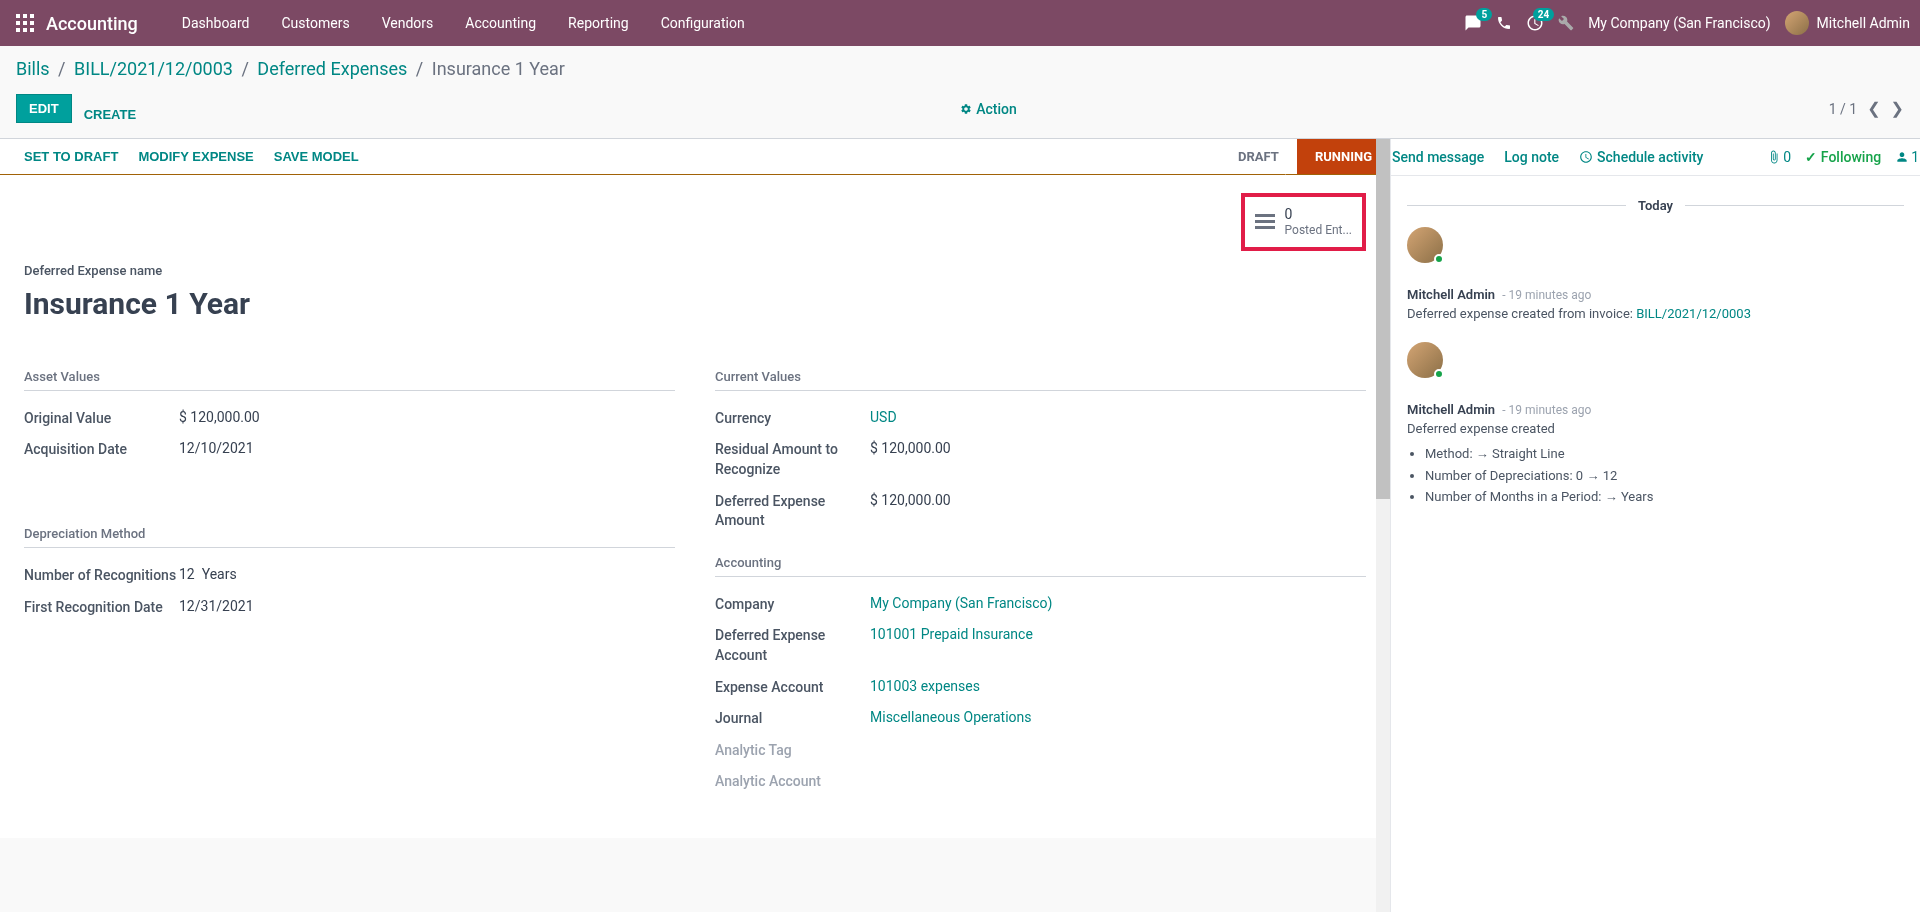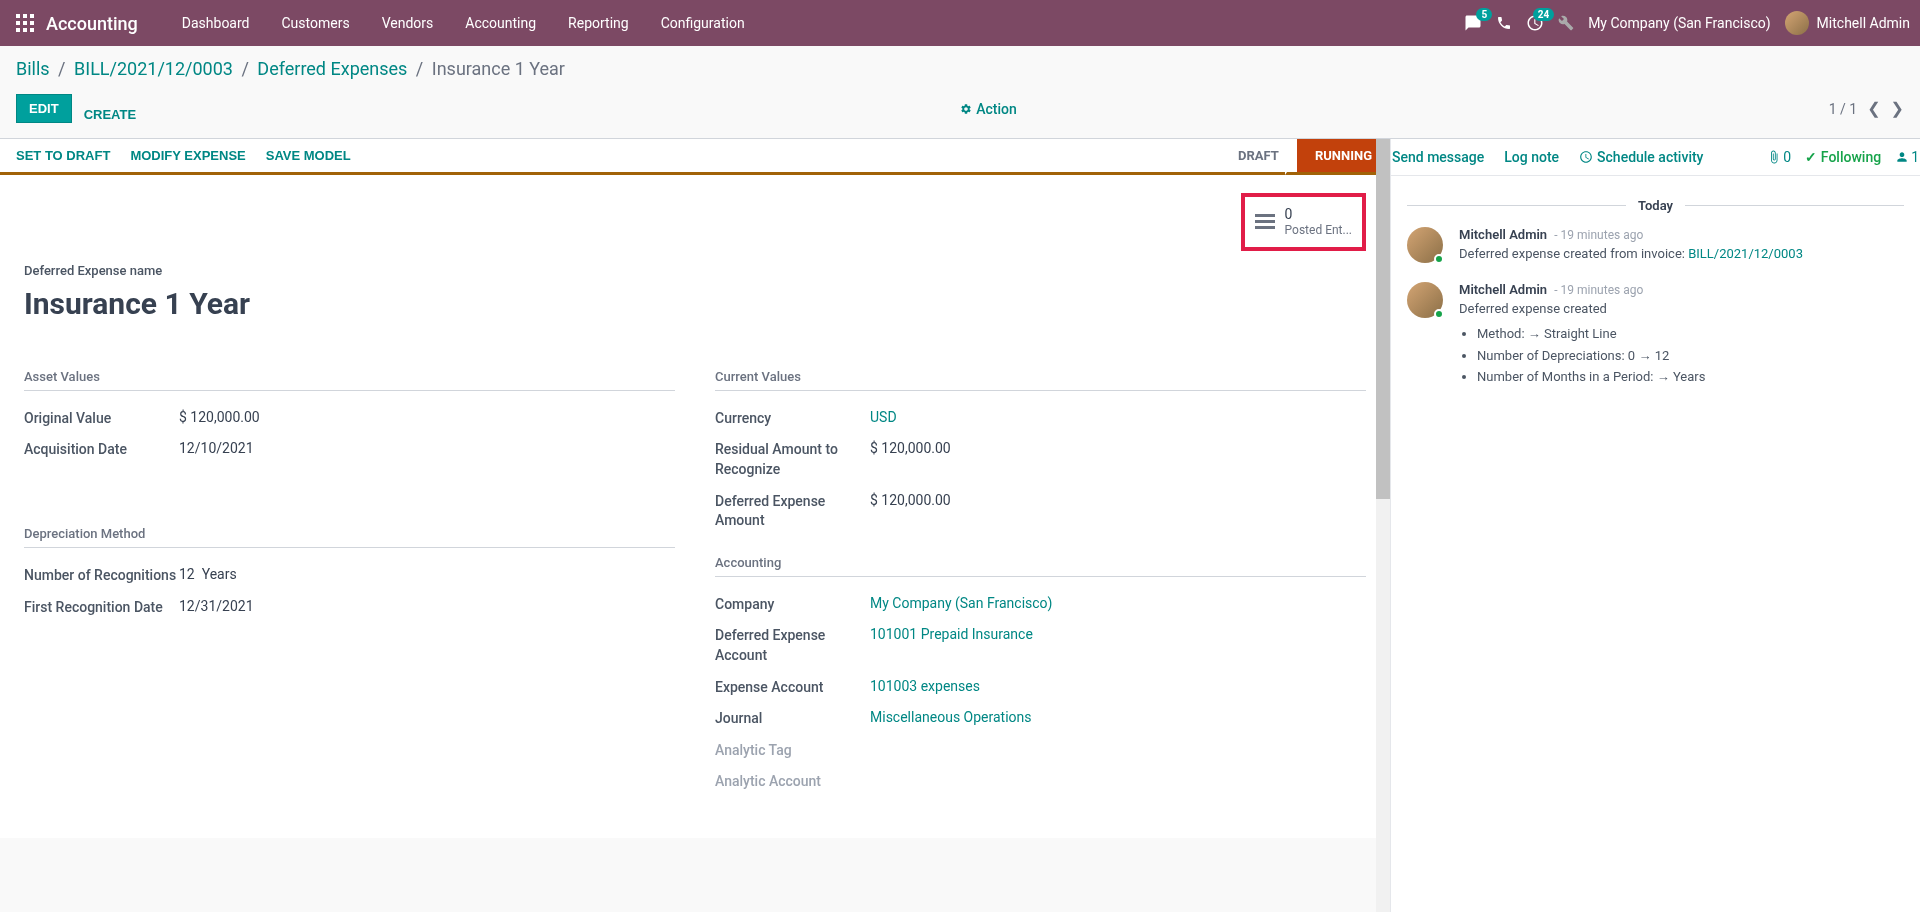--- a/index.html
+++ b/index.html
@@ -33,21 +33,21 @@
 .action-btn { color: #008784; font-size: 14px; cursor: pointer; display: flex; align-items: center; gap: 4px; font-weight: 500; }
 .controlbar .pager { display: flex; align-items: center; gap: 10px; color: #6b7280; }
 .controlbar .pager .arrow { color: #6b7280; cursor: pointer; font-size: 16px; }
 
 
 .main { display: flex; border-top: 1px solid #d1d5db; }
 .form-area { flex: 1; min-width: 0; position: relative; background: #fff; }
 .chatter { width: 530px; border-left: 1px solid #e5e7eb; background: #fff; min-height: 820px; }
 
 
-.statusbar { display: flex; align-items: center; border-bottom: 3px solid #a16207; height: 36px; padding-left: 16px; background: #fff; }
+.statusbar { display: flex; align-items: center; border-bottom: 1px solid #a16207; height: 36px; padding-left: 24px; background: #fff; }
 .statusbar .buttons { display: flex; gap: 20px; }
 .statusbar .sb-btn { color: #008784; font-weight: bold; font-size: 13px; cursor: pointer; background: none; border: none; }
 .statusbar .statuses { margin-left: auto; display: flex; height: 100%; align-items: stretch; }
 .status-item { display: flex; align-items: center; padding: 0 18px; font-size: 13px; font-weight: bold; color: #6b7280; position: relative; }
 .status-item.active { background: #c2410c; color: #fff; }
 .status-item.active::before { content: ''; position: absolute; left: -12px; top: 0; width: 0; height: 0; border-top: 18px solid transparent; border-bottom: 18px solid transparent; border-left: 12px solid #fff; }
 
 
 .sheet { padding: 18px 24px 40px; background: #fff; margin: 0; }
 .smart-buttons { display: flex; justify-content: flex-end; margin-bottom: 12px; }
@@ -76,21 +76,21 @@
 .chatter-top .right { margin-left: auto; display: flex; align-items: center; gap: 14px; }
 .chatter-top .attach { color: #008784; display: flex; align-items: center; gap: 2px; }
 .chatter-top .follow { color: #16a34a; display: flex; align-items: center; gap: 4px; font-weight: 500; }
 .chatter-top .followers { display: flex; align-items: center; gap: 2px; color: #008784; }
 
 .chatter-body { padding: 12px 16px; }
 .date-sep { display: flex; align-items: center; gap: 12px; margin: 10px 0 14px; }
 .date-sep .line { flex: 1; height: 1px; background: #d1d5db; }
 .date-sep .txt { font-size: 13px; font-weight: 600; color: #374151; }
 
-.msg { display: flex; gap: 16px; margin-bottom: 18px; }
+.msg { display: flex; gap: 24px; margin-bottom: 18px; flex-direction: column; }
 .msg .av { width: 36px; height: 36px; border-radius: 50%; background: linear-gradient(135deg, #d4a574, #8b6f47); flex-shrink: 0; position: relative; }
 .msg .av .dot { width: 10px; height: 10px; background: #16a34a; border: 2px solid #fff; border-radius: 50%; position: absolute; bottom: -1px; right: -1px; }
 .msg .body { flex: 1; font-size: 13px; color: #374151; }
 .msg .hdr { margin-bottom: 2px; }
 .msg .author { font-weight: 600; color: #374151; }
 .msg .time { color: #9ca3af; font-size: 12px; margin-left: 4px; }
 .msg .content { color: #4b5563; line-height: 1.5; }
 .msg .content a { color: #008784; }
 .msg ul { margin: 6px 0 12px 18px; }
 .msg ul li { list-style: disc; margin-bottom: 2px; }

